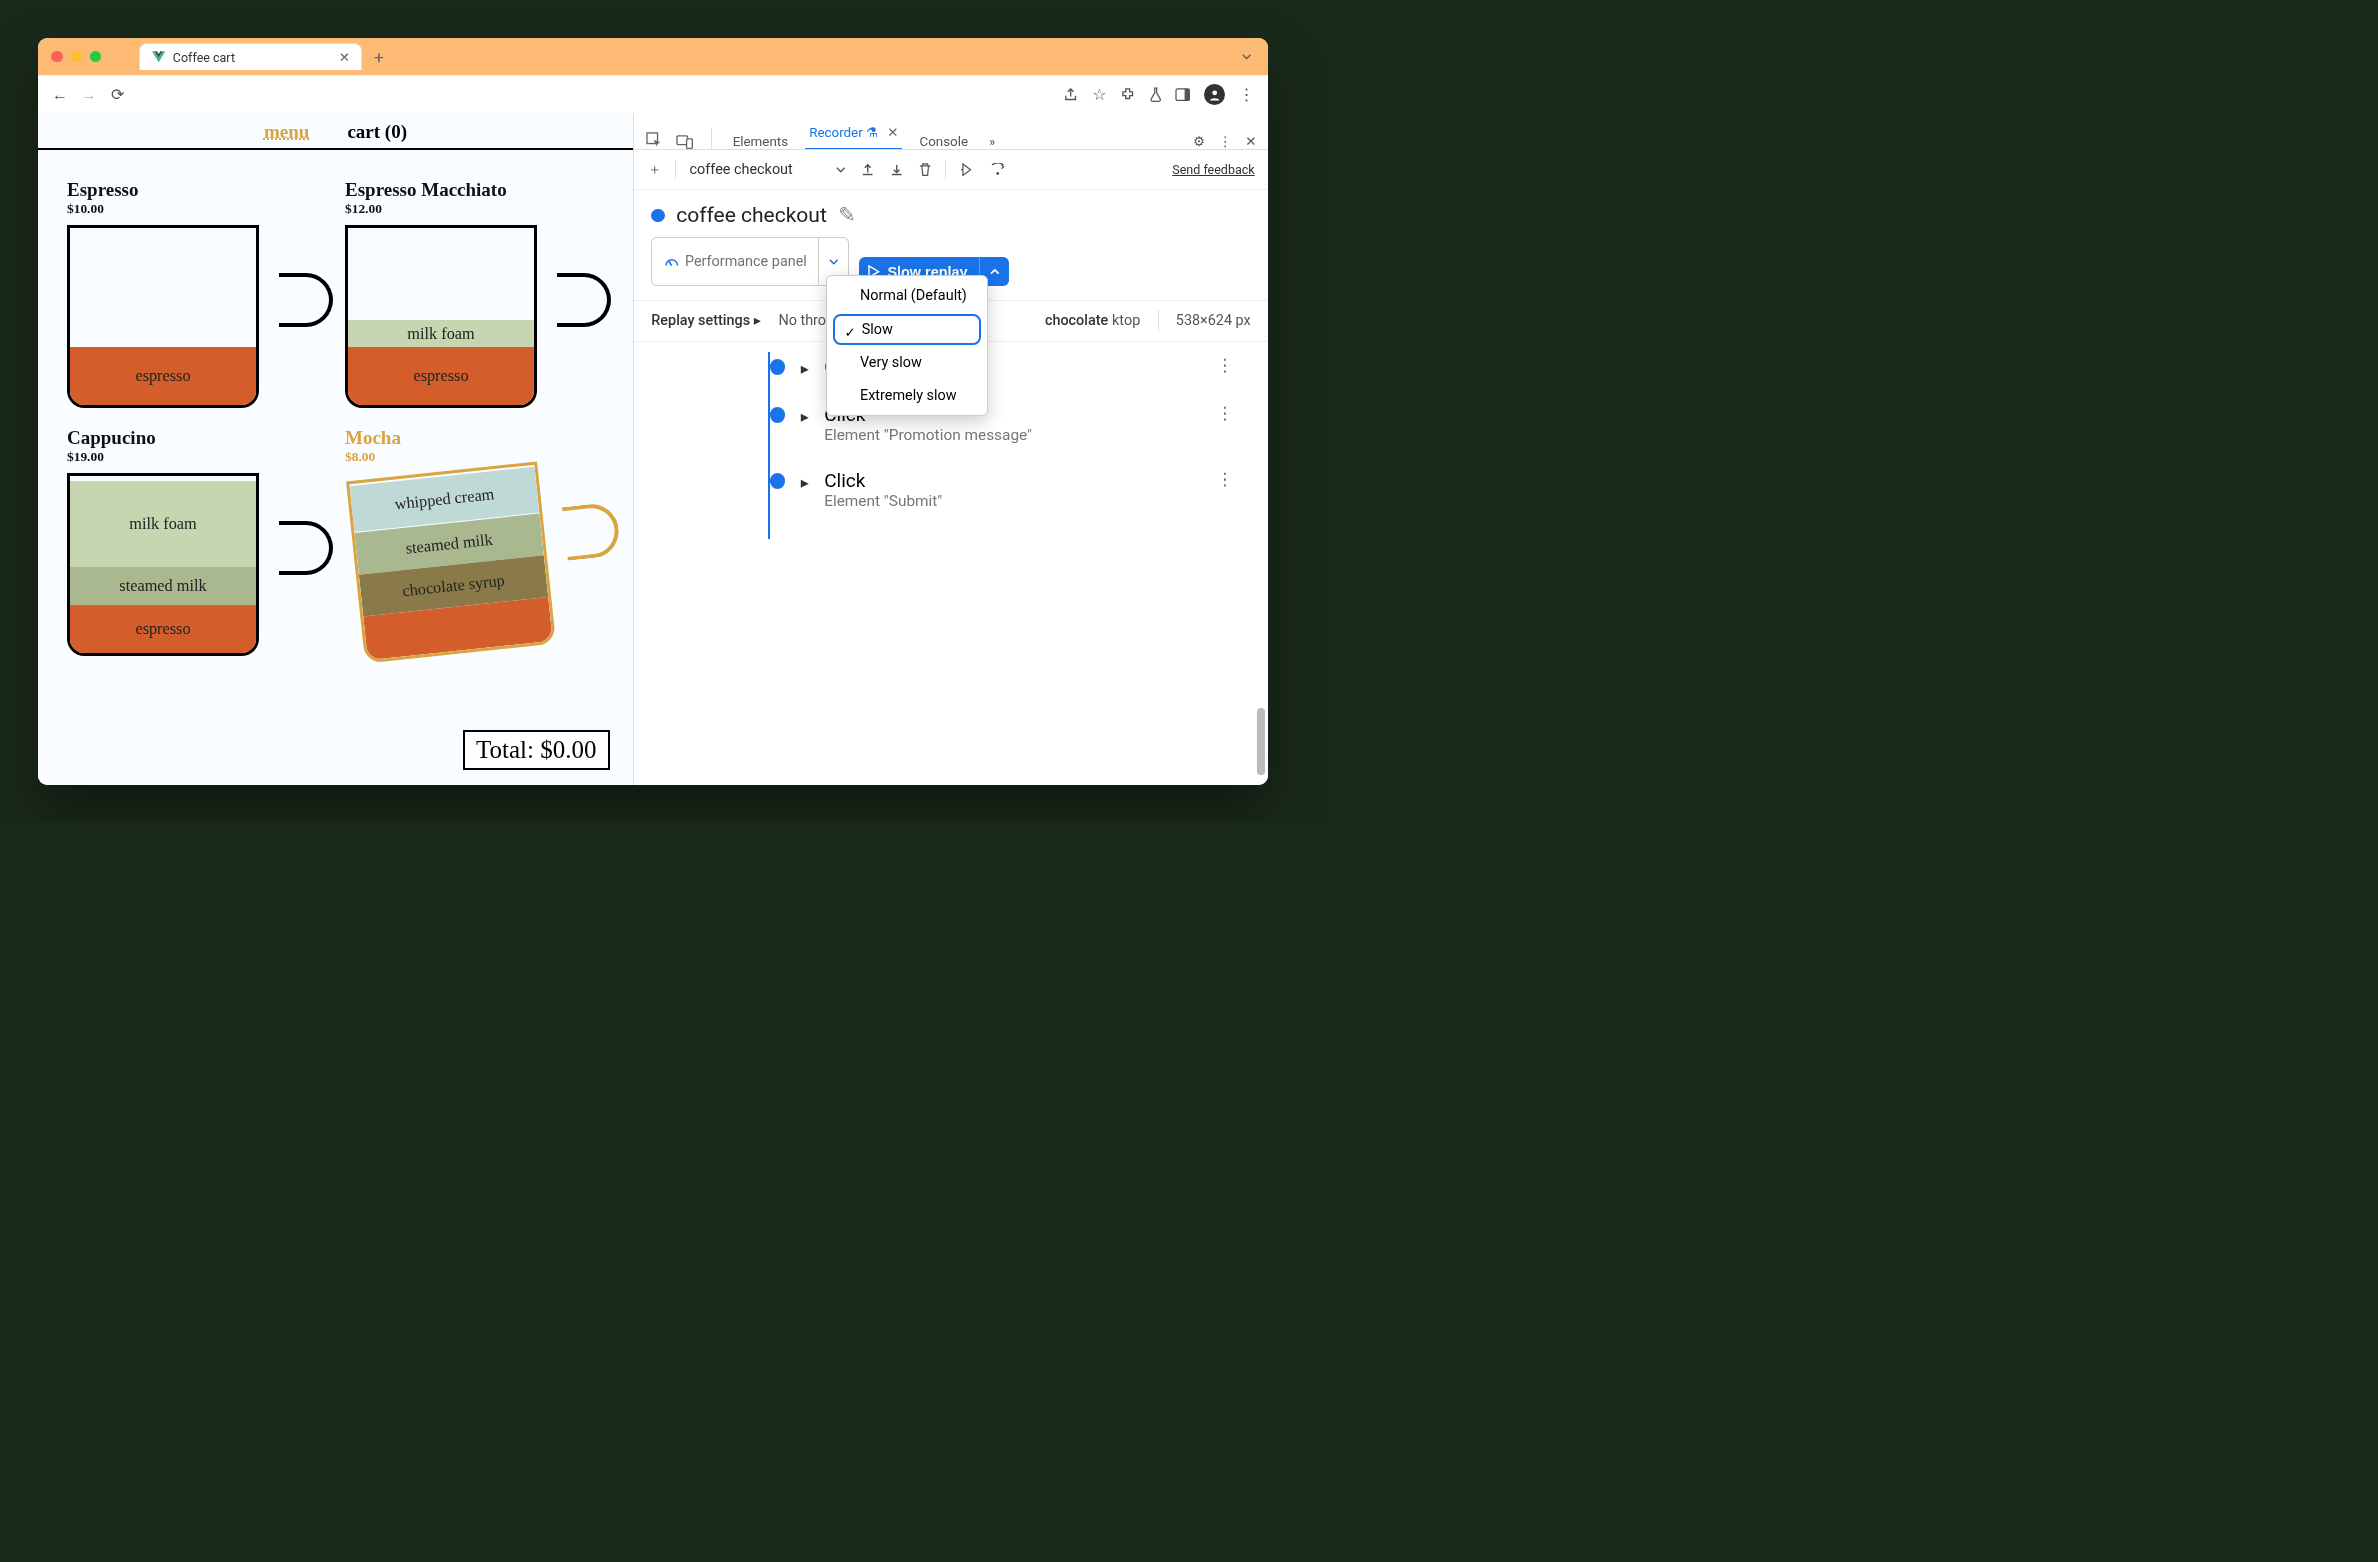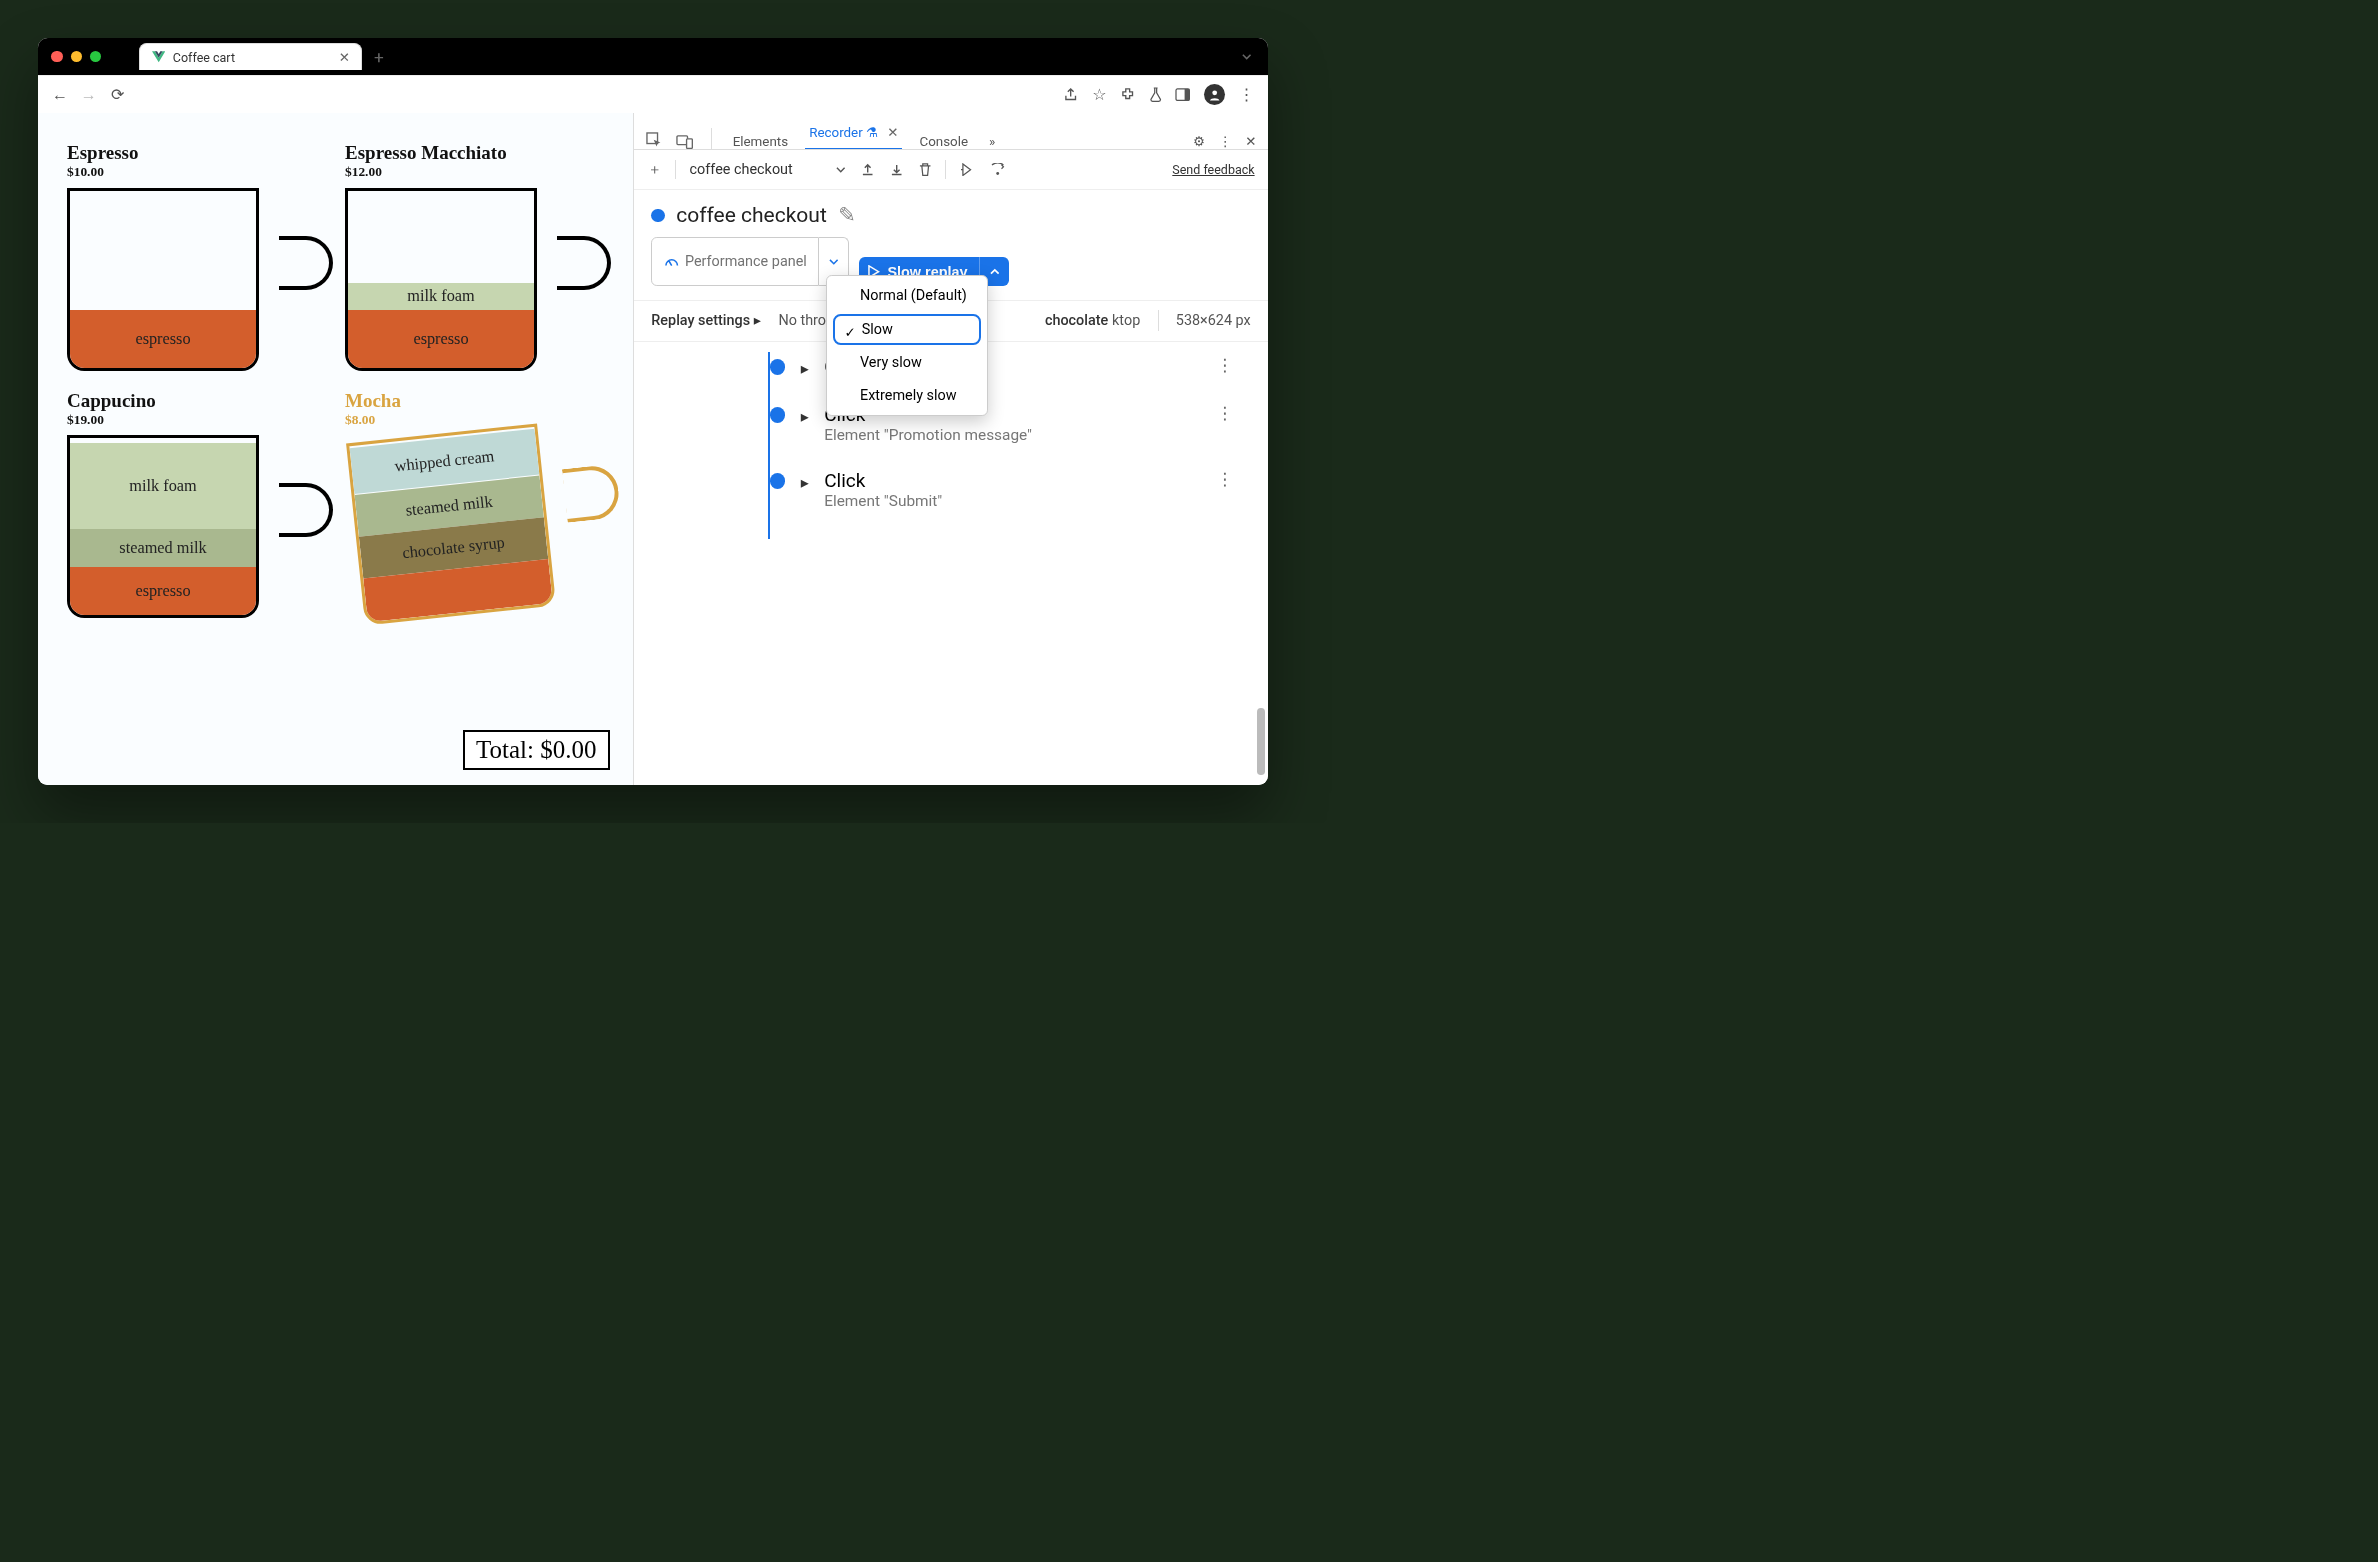--- a/index.html
+++ b/index.html
@@ -3,21 +3,21 @@
 <meta charset="utf-8">
 <style>
   * { box-sizing: border-box; margin: 0; padding: 0; }
   body { font-family: -apple-system, BlinkMacSystemFont, "Segoe UI", Roboto, sans-serif; background:#1a2a1a; padding:38px; }
   .window {
     width:1230px; background:#fff; border-radius:9.6px; overflow:hidden;
     box-shadow:0 29px 58px rgba(0,0,0,.4);
     position:relative;
   }
   
-  .titlebar { height:37px; background:#000000; display:flex; align-items:center; padding:0 13.4px; }
+  .titlebar { height:37px; background:#fdba74; display:flex; align-items:center; padding:0 13.4px; }
   .dots { display:flex; gap:7.7px; }
   .dot { width:11.5px; height:11.5px; border-radius:50%; }
   .dot.r{background:#ff5f57} .dot.y{background:#febc2e} .dot.g{background:#28c840}
   .tab { margin-left:38px; display:flex; align-items:center; gap:7.7px; background:#fff; border:1px solid #ddd; border-bottom:none; border-radius:7.7px 7.7px 0 0; padding:5.8px 11.5px; font-size:12.5px; color:#333; }
   .tab .vue { width:13.4px; height:11.5px; }
   .tab .x { margin-left:96px; color:#666; font-size:13.4px; cursor:pointer; }
   .newtab { margin-left:11.5px; color:#666; font-size:17.3px; cursor:pointer; }
   .chev { margin-left:auto; color:#666; cursor:pointer; }
 
   
@@ -169,20 +169,24 @@
             <path d="M2 13c1-3 9-3 10 0" fill="#fff"></path>
           </svg>
         </span>
       <span class="addr-icon">⋮</span>
     </div>
   </div>
 
   <div class="panes">
 
     <div class="page">
+      <div class="pagenav">
+        <span class="menu">menu</span>
+        <span class="cart">cart (0)</span>
+      </div>
       <div class="products" id="products">
           <div class="prod">
             <h3>Espresso</h3>
             <div class="price">$10.00</div>
             <div class="cup">
               <div class="cupbody">
                 <div class="layer" style="background: rgb(211, 94, 44); height: 58px; bottom: 0px;">espresso</div>
               </div>
               <div class="handle"></div>
             </div>

